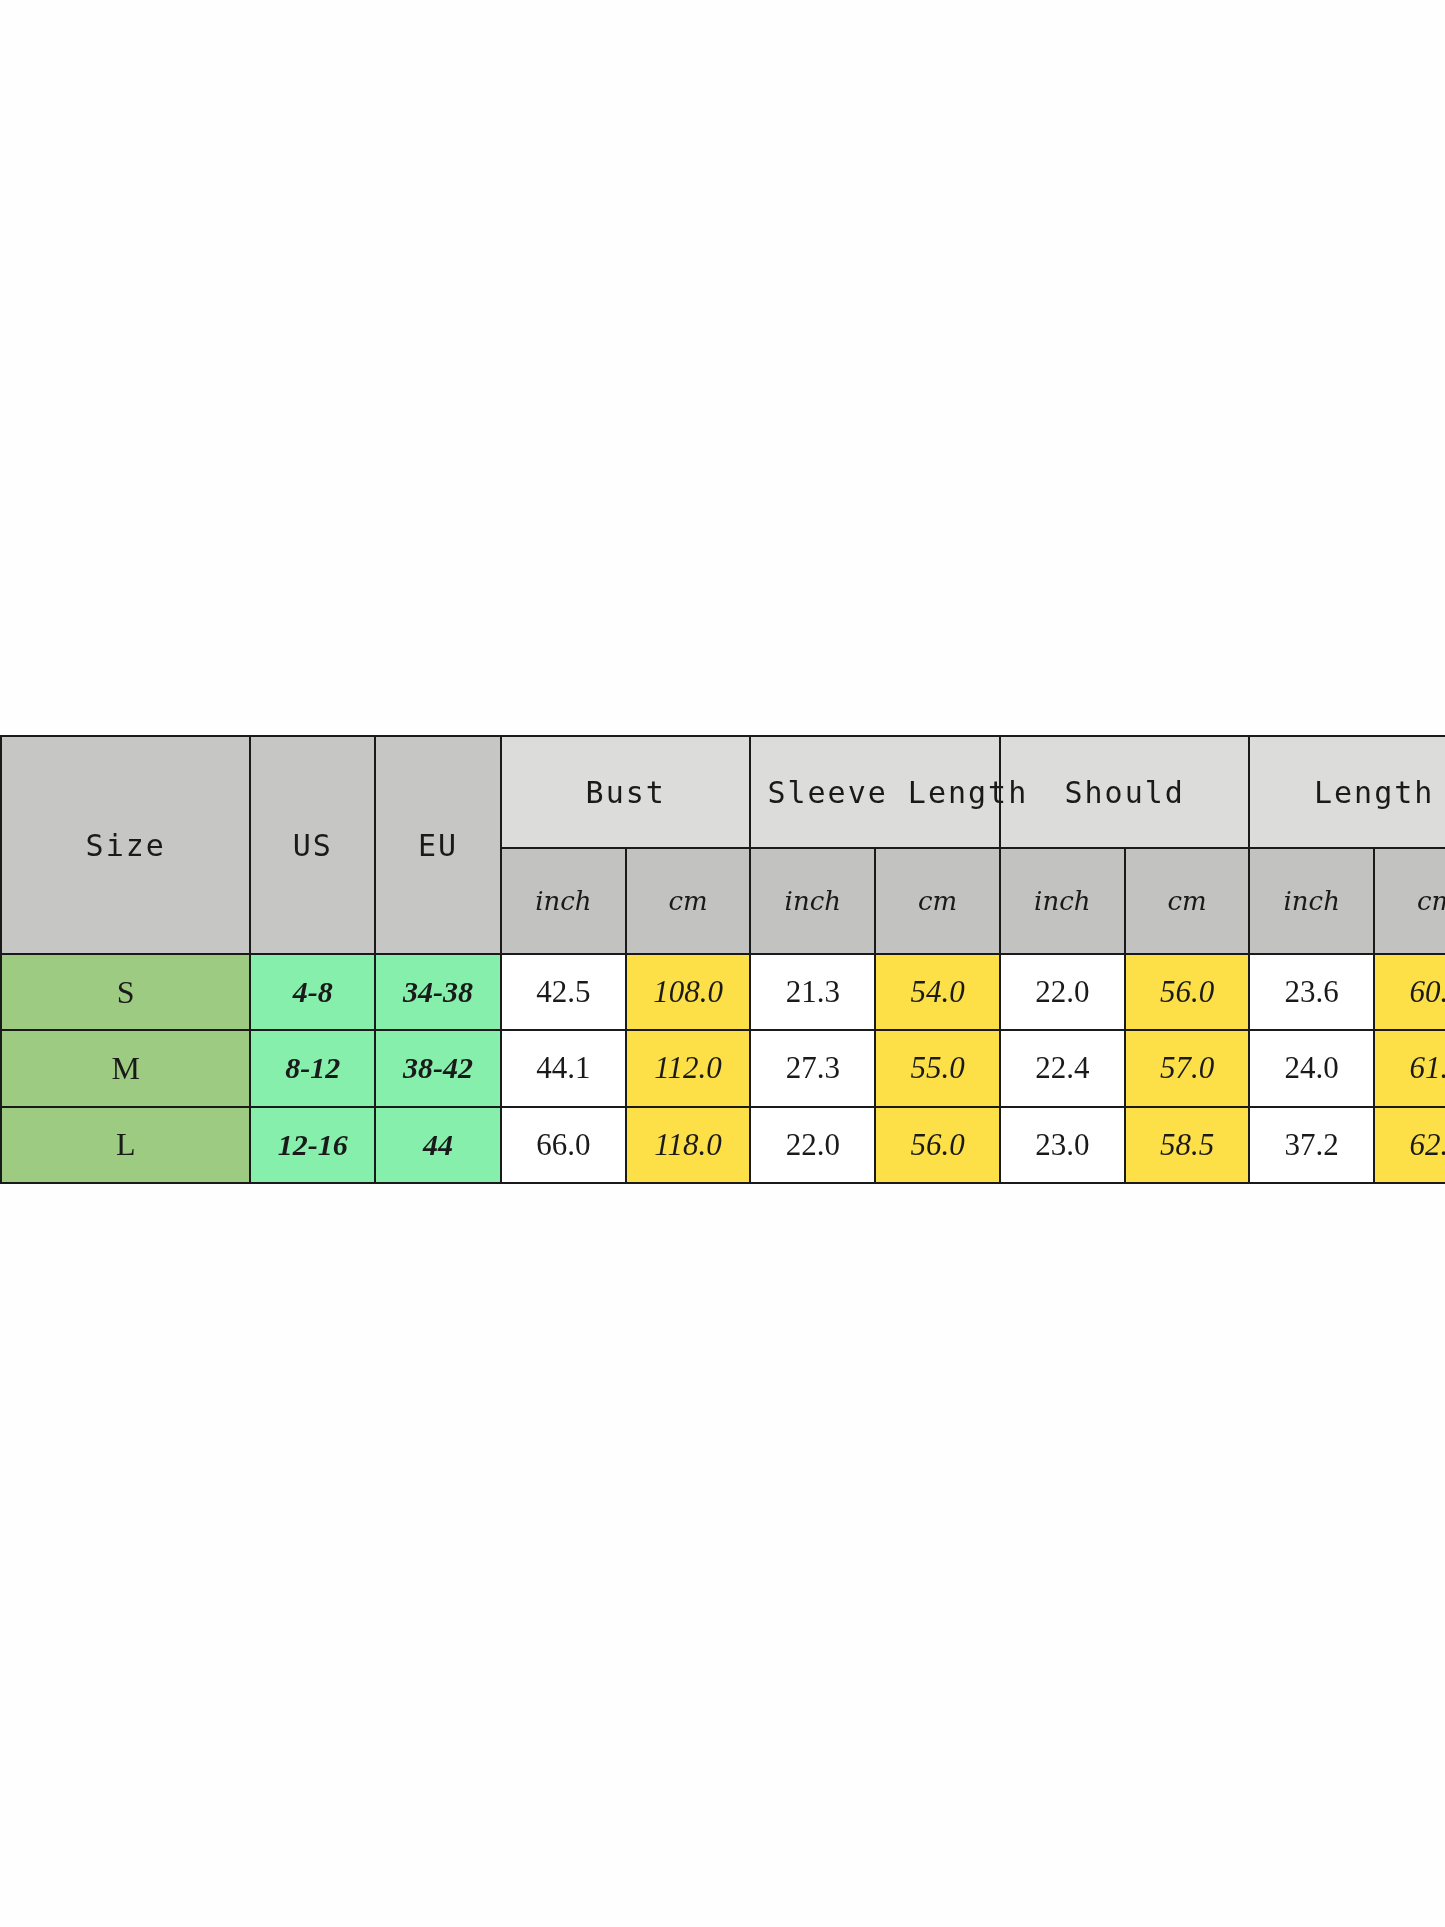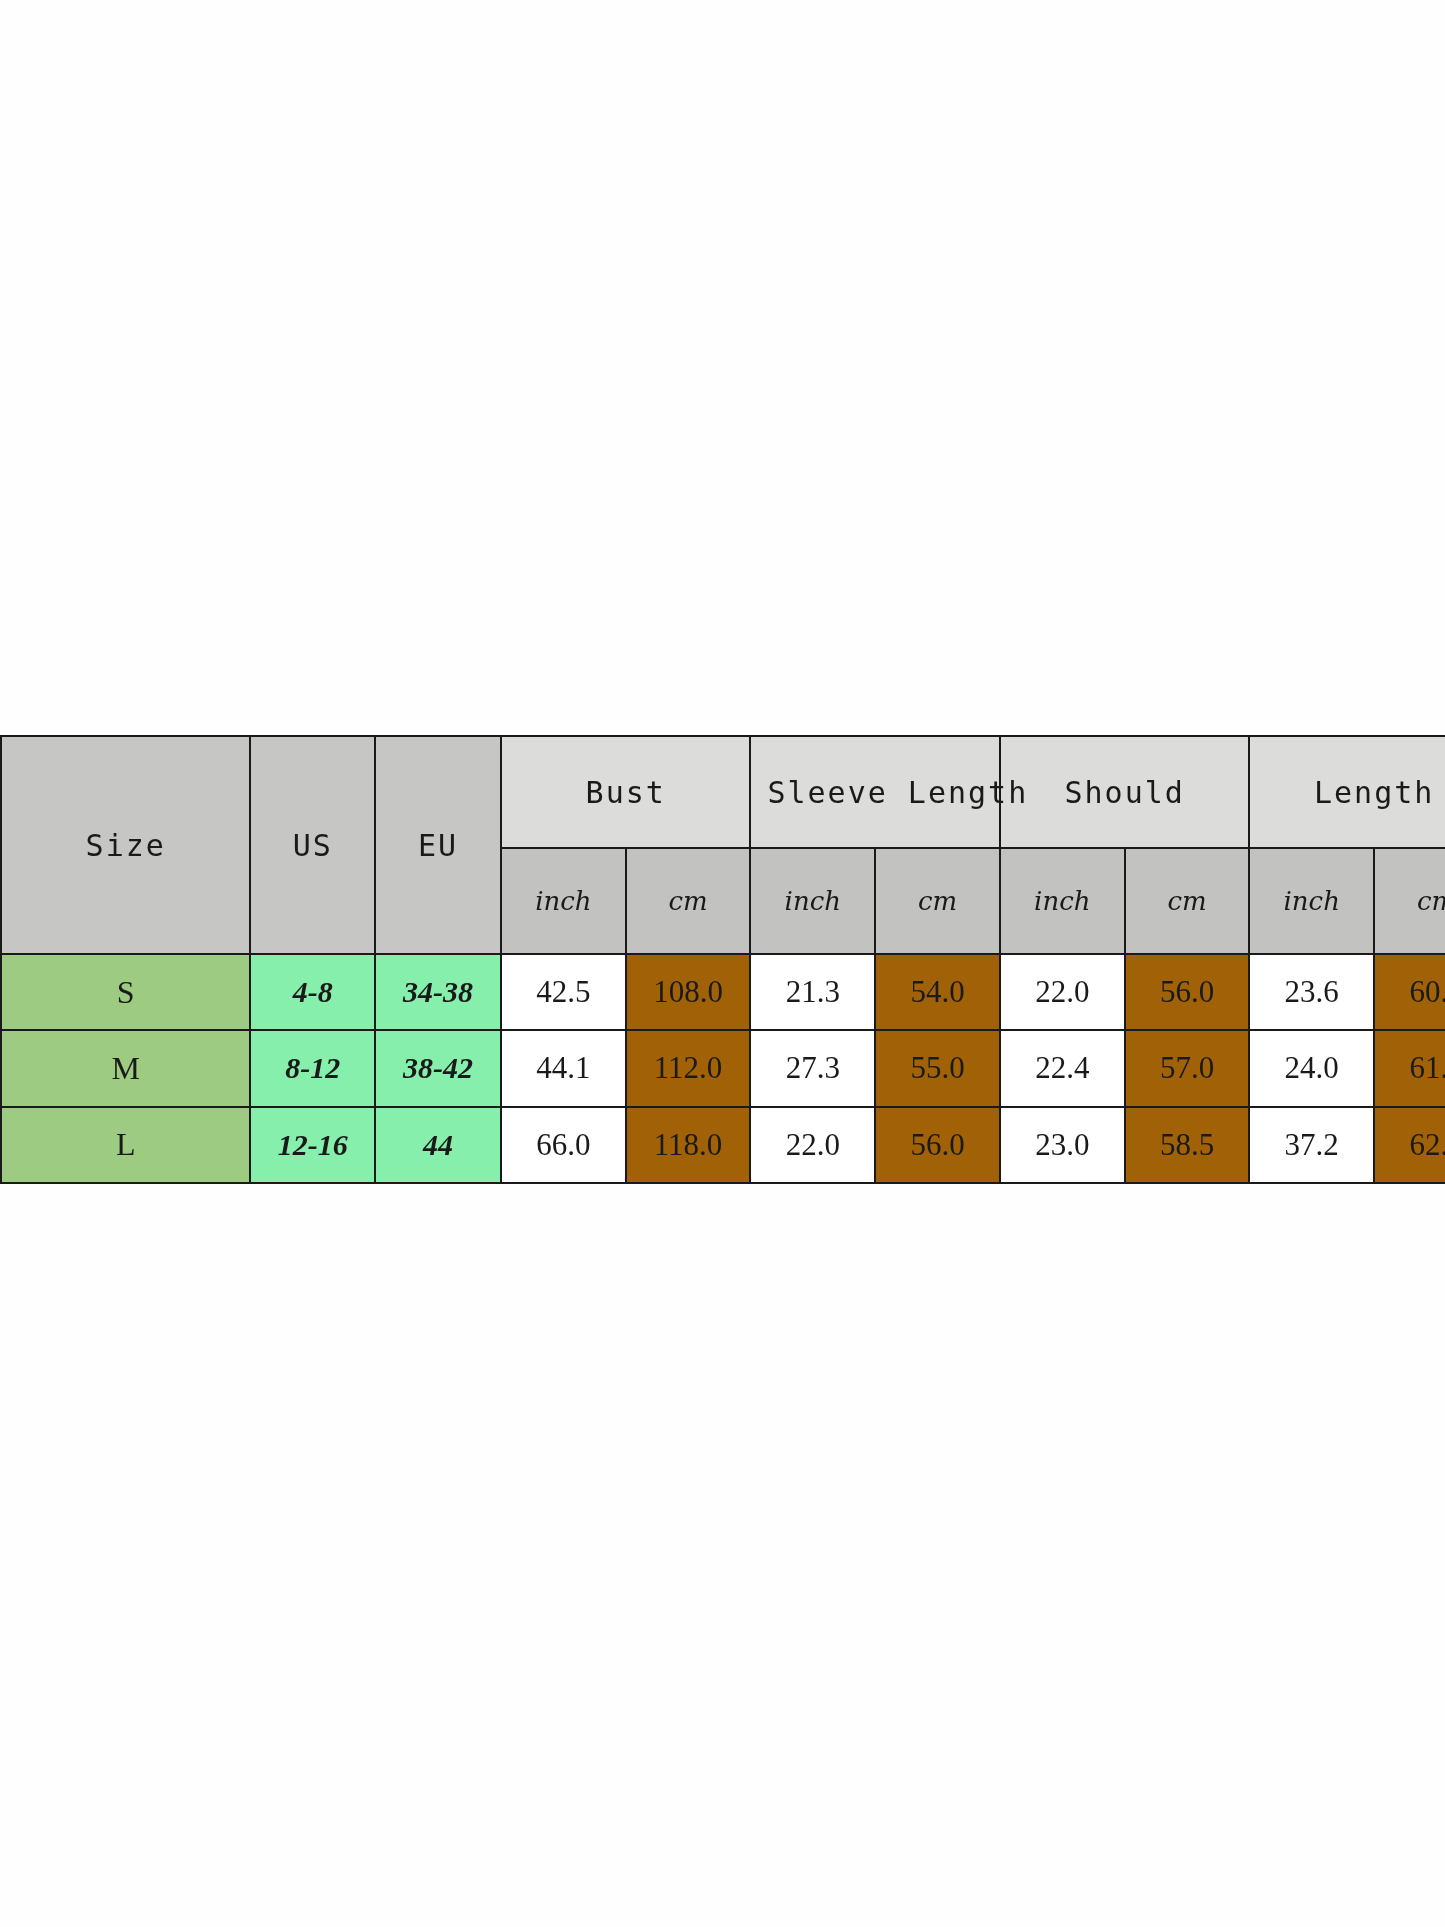--- a/index.html
+++ b/index.html
@@ -105,21 +105,22 @@
     background: #86efac;
     font-style: italic;
     font-weight: bold;
     font-size: 30px;
   }
   td.val-inch {
     background: #ffffff;
     margin-top: 43px;
   }
   td.val-cm {
-    background: #a16207;
+    background: #fde047;
+    font-style: italic;
   }
 </style>
 </head>
 <body>
 
 <div id="page">
 
   <div id="chart-wrap">
     <table class="size-chart">
       <colgroup>

